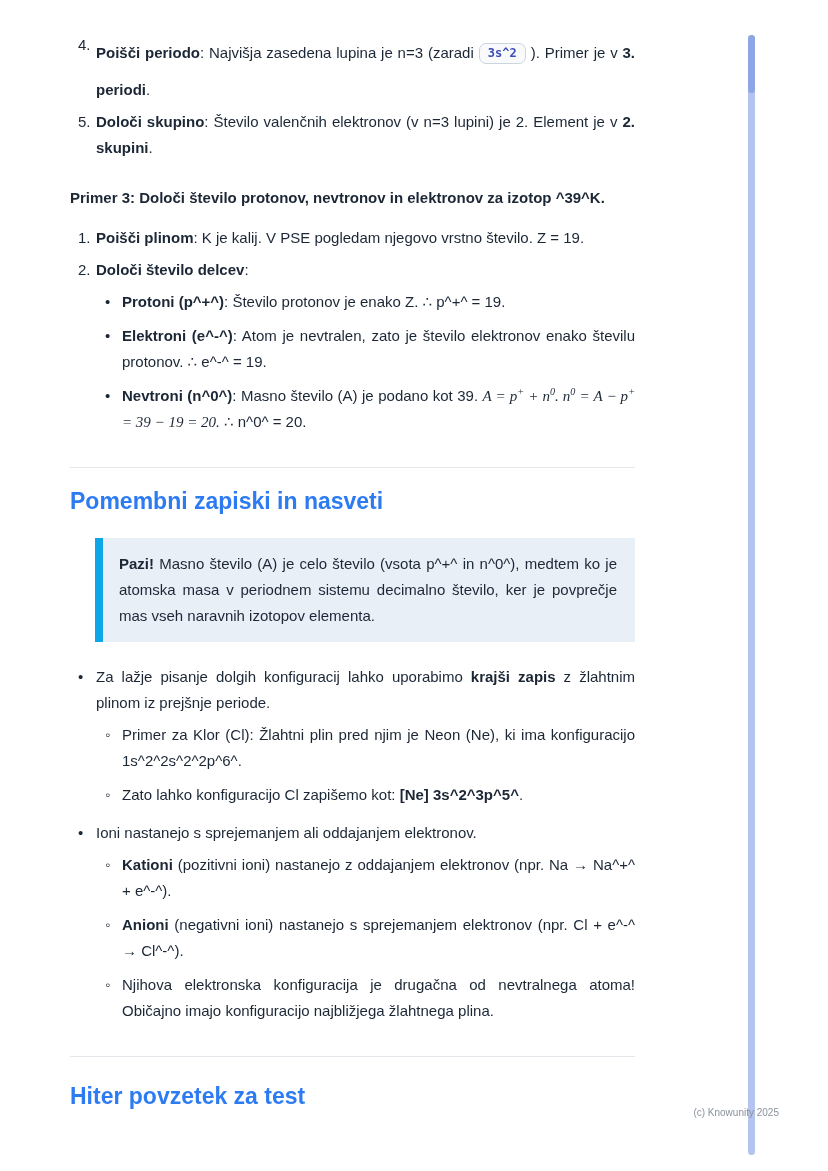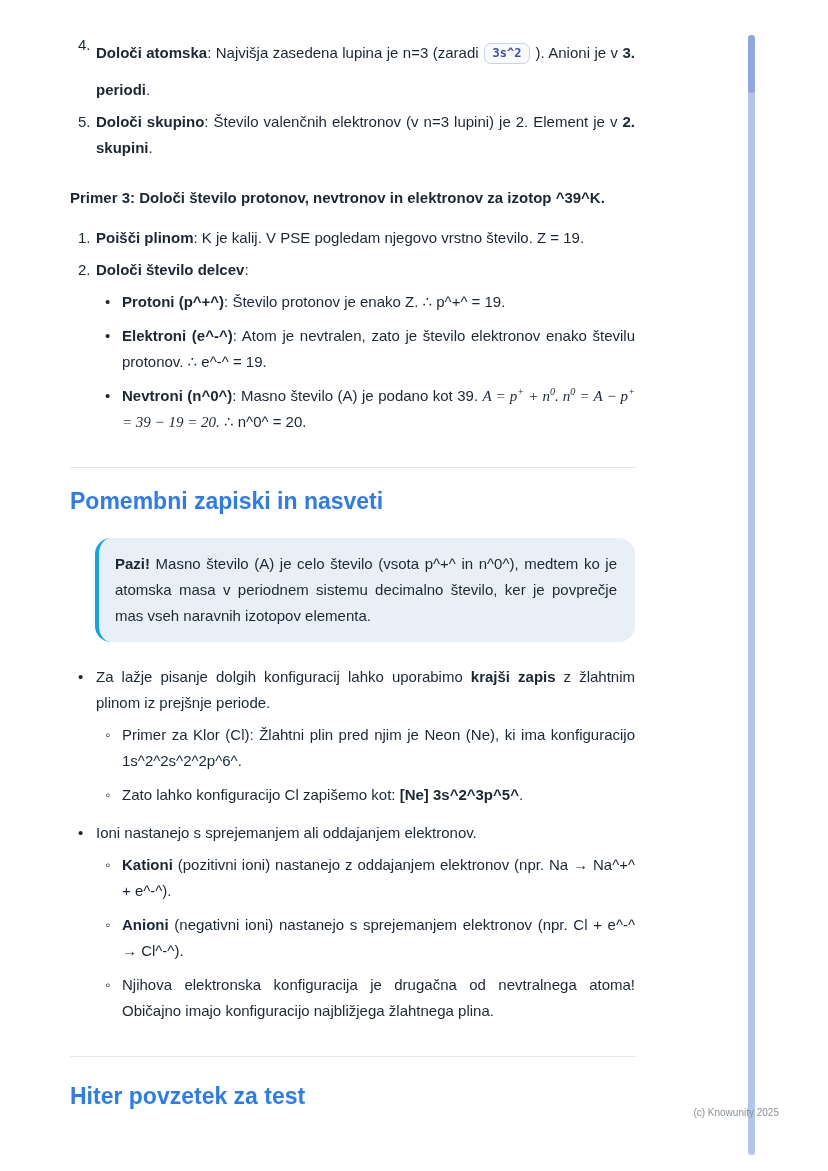--- a/index.html
+++ b/index.html
@@ -36,23 +36,22 @@
   .bold-para{font-weight:700;text-align:justify;margin:24px 0 14px;}
   hr.divider{border:none;border-top:1px solid #e4e7eb;margin:32px 0 0;}
   h2.section-heading{
     font-size:23px;line-height:30px;font-weight:700;color:#2d7bf2;
     margin:18px 0 0;letter-spacing:0;
   }
   h2.last{margin-top:24px;}
   .callout{
     margin:22px 0 0 25px;
     background:#e9eff7;
-    border-left:4px solid #0ea5e9;
+    border-left:8px solid #0ea5e9;
     padding:13px 18px 13px 16px;
-    border-radius:16px;
   }
   .callout .txt{text-align:justify;}
   .group{margin-top:22px;}
   .group2{margin-top:12px;}
   .divider2{margin-top:28px;}
   .scrollbar-track{
     position:absolute;right:73px;top:35px;width:7px;height:1120px;
     background:#b5c4ef;border-radius:4px;
   }
   .scrollbar-thumb{
@@ -64,21 +63,21 @@
     font-size:10px;line-height:12px;color:#8a929c;
   }
 </style>
 </head>
 <body>
 
 <main class="content">
 
   <div class="li num">
     <span class="marker">4.</span>
-    <div class="txt"><span class="b">Določi atomska</span><span>: Najvišja zasedena lupina je n=3 (zaradi</span><span class="code">3s^2</span><span>). Anioni je v </span><span class="b">3. periodi</span><span>.</span></div>
+    <div class="txt"><span class="b">Poišči periodo</span><span>: Najvišja zasedena lupina je n=3 (zaradi</span><span class="code">3s^2</span><span>). Primer je v </span><span class="b">3. periodi</span><span>.</span></div>
   </div>
   <div class="li num">
     <span class="marker">5.</span>
     <div class="txt"><span class="b">Določi skupino</span><span>: Število valenčnih elektronov (v n=3 lupini) je 2. Element je v </span><span class="b">2. skupini</span><span>.</span></div>
   </div>
 
   <p class="bold-para"><span class="b">Primer 3: Določi število protonov, nevtronov in elektronov za izotop ^39^K.</span></p>
 
   <div class="li num">
     <span class="marker">1.</span>

